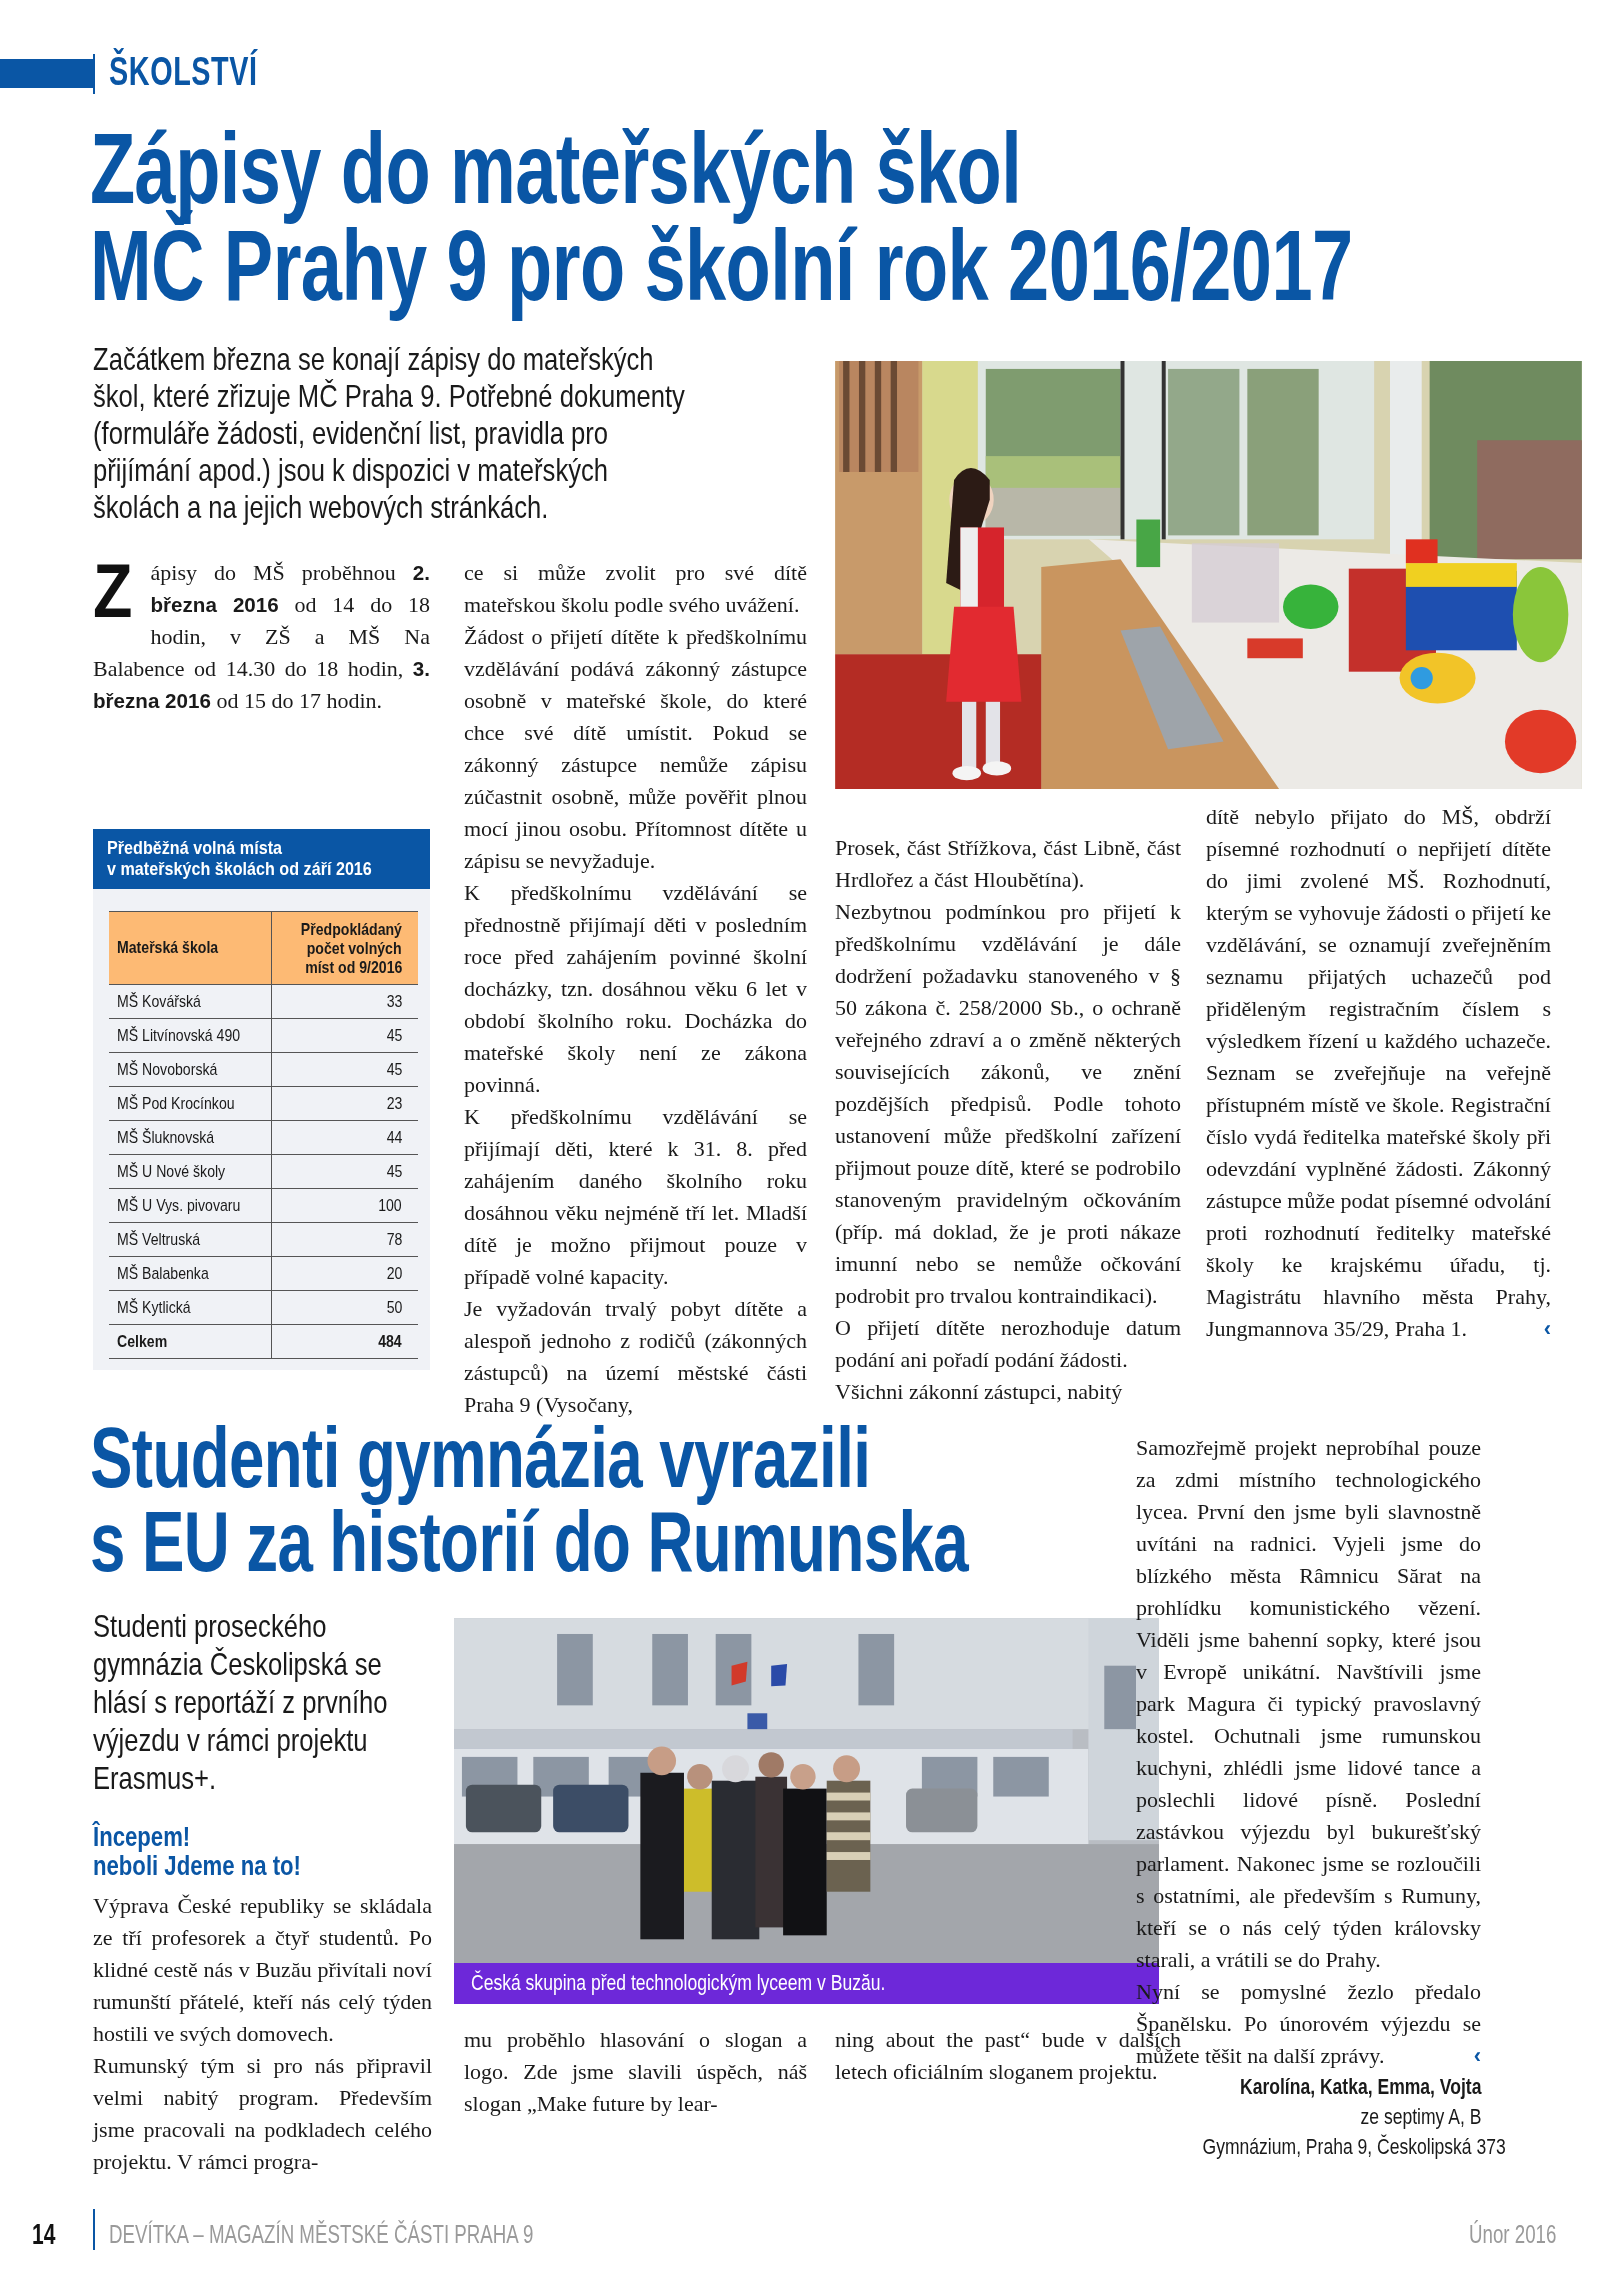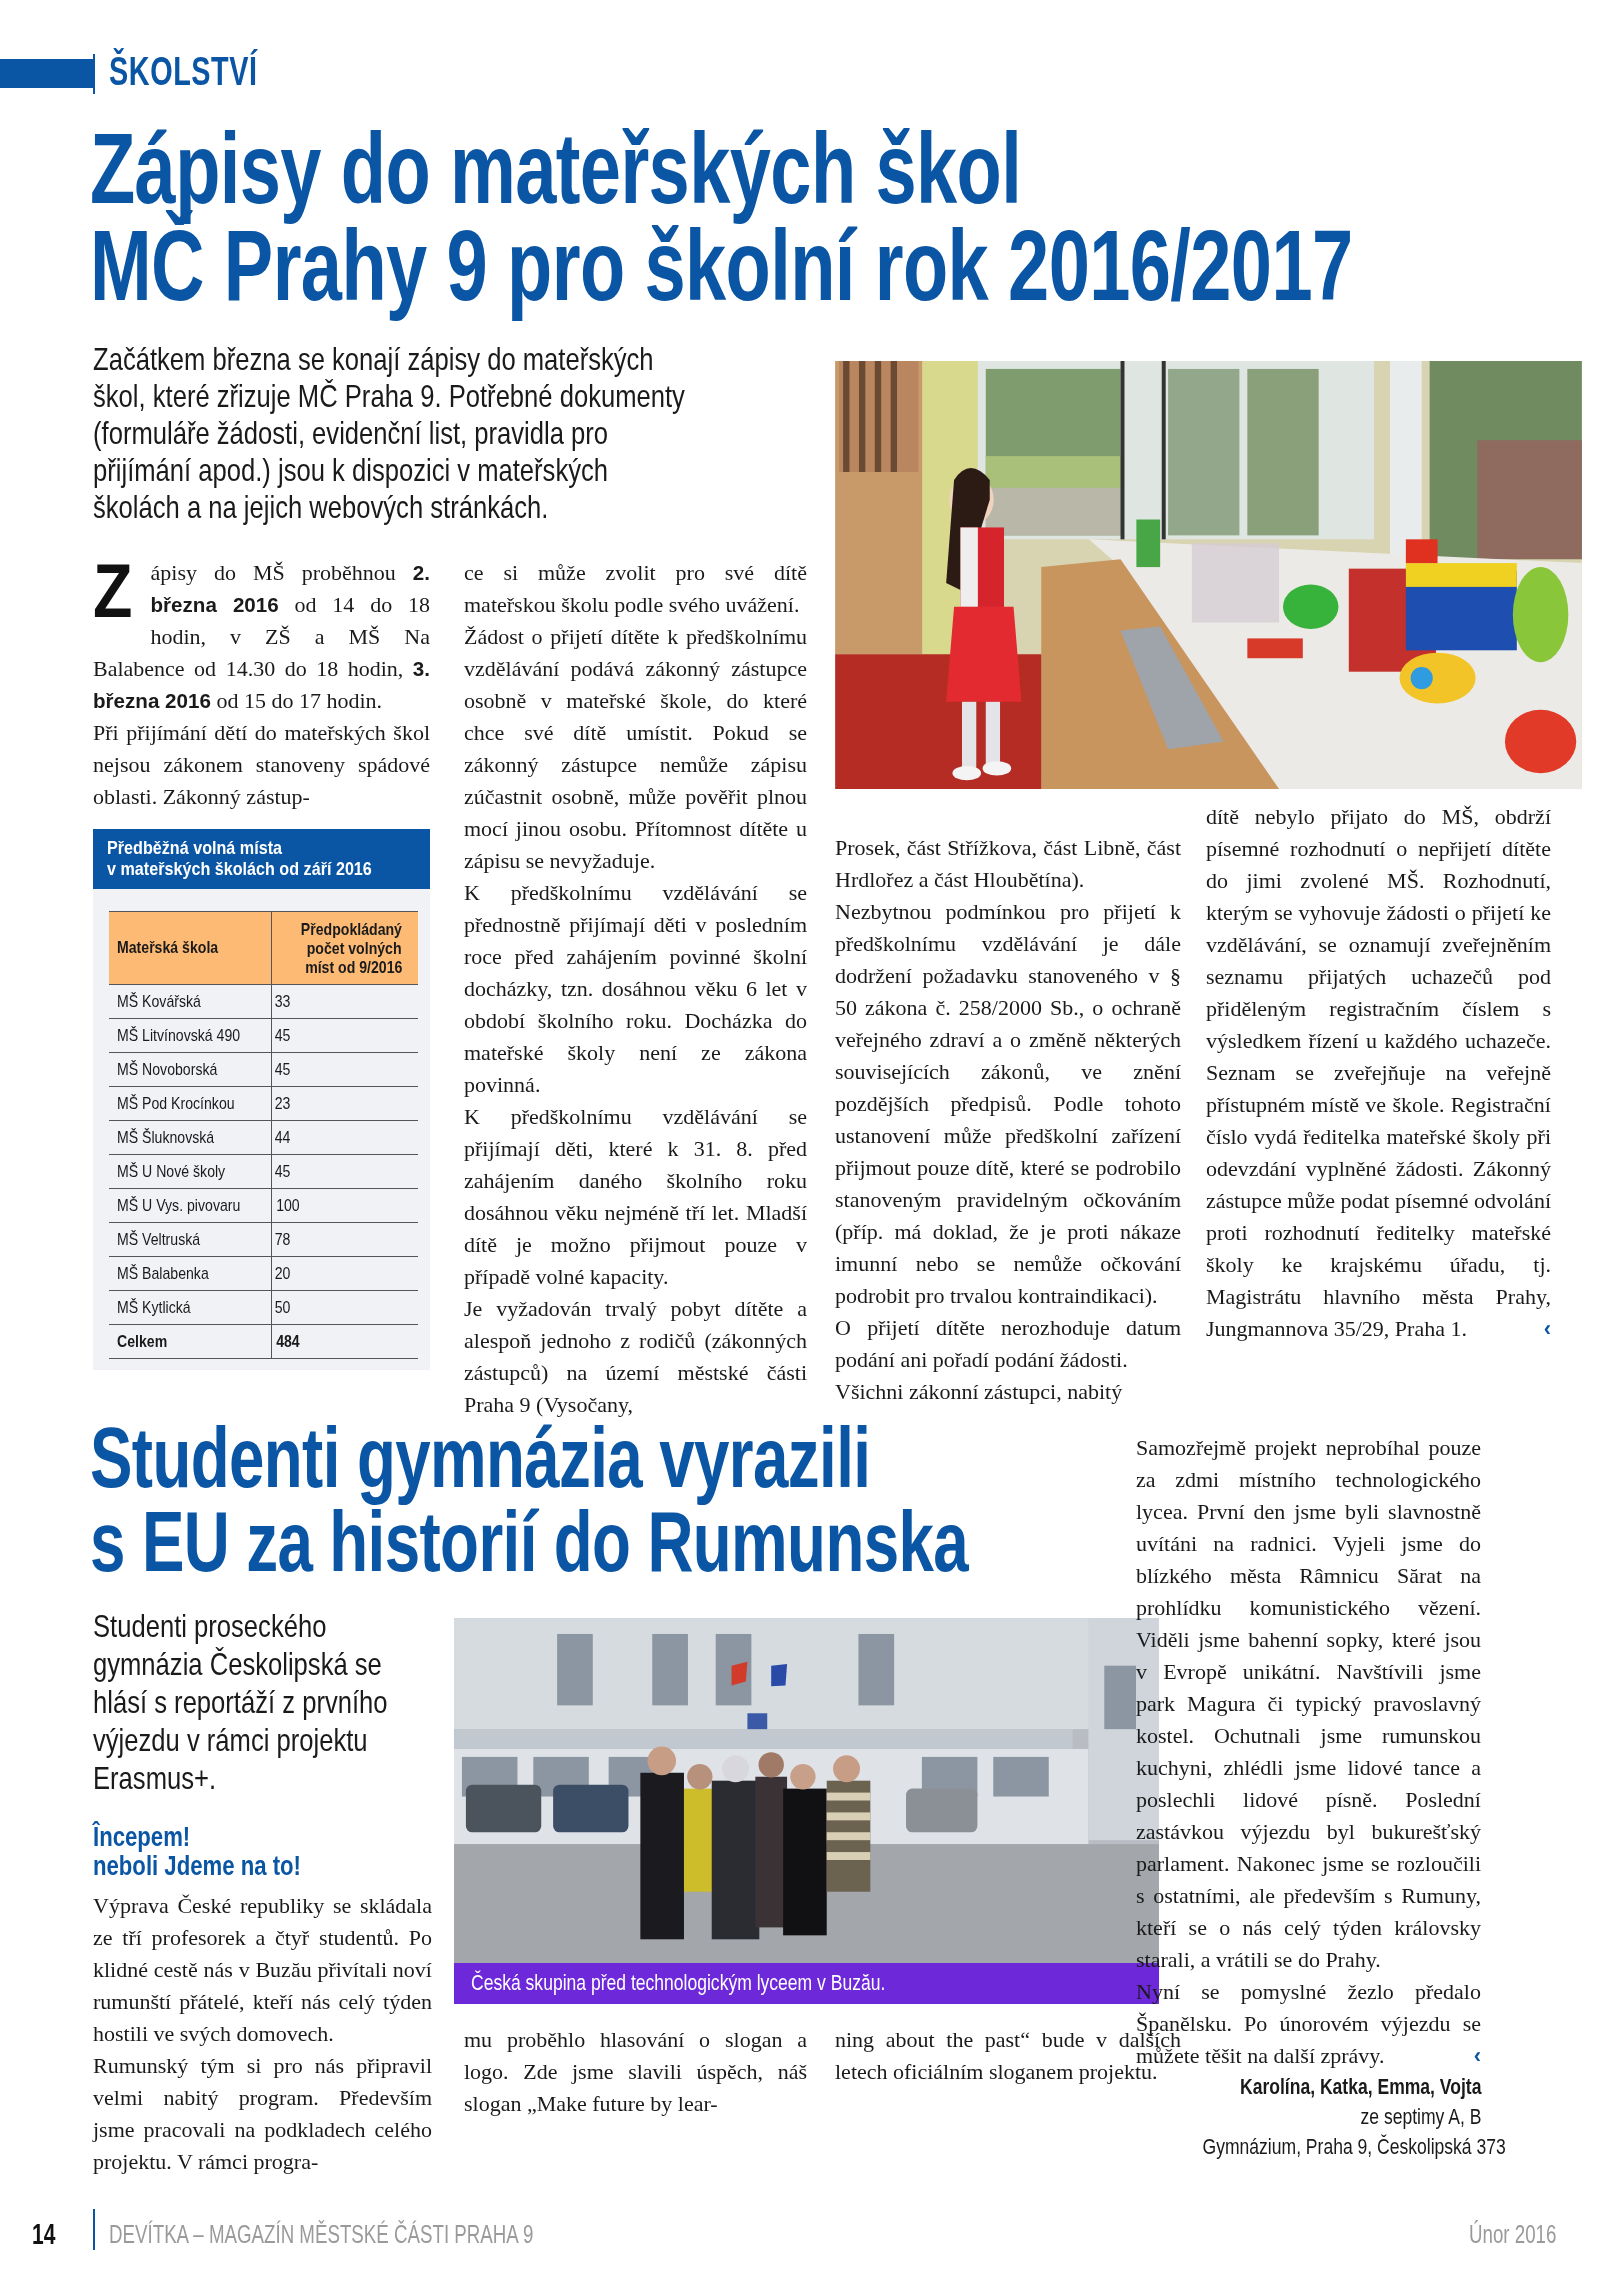--- a/index.html
+++ b/index.html
@@ -37,21 +37,21 @@
   .tbox-head { background: #0a56a5; color: #fff; font-family: "Liberation Sans", sans-serif; font-weight: bold;
     font-size: 19px; line-height: 21.4px; padding: 8px 14.3px; height: 60px; }
   .tbox-head span { display: block; transform: scaleX(0.85); transform-origin: left top; white-space: nowrap; }
   table.ms { position: absolute; left: 16px; top: 82px; width: 309px; border-collapse: collapse;
     font-family: "Liberation Sans", sans-serif; font-size: 16.6px; }
   table.ms th { background: #fdba74; font-weight: bold; height: 73px; border-top: 1.6px solid #555; border-bottom: 1.6px solid #555; }
   table.ms th.c1 { text-align: left; padding-left: 8px; border-right: 1.6px solid #555; width: 162px; }
   table.ms th.c2 { text-align: right; padding-right: 16px; line-height: 19px; }
   table.ms td { height: 34px; border-bottom: 1.6px solid #555; }
   table.ms td.c1 { padding-left: 8px; border-right: 1.6px solid #555; }
-  table.ms td.c2 { text-align: left; padding-right: 16px; }
+  table.ms td.c2 { text-align: right; padding-right: 16px; }
   table.ms tr.total td { font-weight: bold; }
   .cond { display: inline-block; transform: scaleX(0.85); transform-origin: left center; white-space: nowrap; }
   .cond-r { display: inline-block; transform: scaleX(0.85); transform-origin: right center; white-space: nowrap; }
 
   
   .photo1 { left: 835px; top: 361px; width: 747px; height: 428px; overflow: hidden; }
   .photo2 { left: 454px; top: 1618px; width: 705px; height: 346px; overflow: hidden; }
   .caption { left: 454px; top: 1963px; width: 705px; height: 41px; background: #6d28d9; color: #fff;
     font-family: "Liberation Sans", sans-serif; font-size: 21.4px; line-height: 41px; padding-left: 17.4px; }
   .caption span { display: inline-block; transform: scaleX(0.82); transform-origin: left center; white-space: nowrap; }
@@ -143,21 +143,20 @@
     <rect x="158" y="210" width="22" height="100" fill="#eeeeee"></rect>
     <rect x="160" y="430" width="18" height="85" fill="#e3e3e8"></rect>
     <rect x="190" y="430" width="18" height="85" fill="#e3e3e8"></rect>
     <ellipse cx="166" cy="520" rx="18" ry="9" fill="#f4f4f4"></ellipse>
     <ellipse cx="204" cy="514" rx="18" ry="9" fill="#f4f4f4"></ellipse>
   </svg>
 </div>
 
 <div class="abs col" style="left:93px; top:557px; width:337px;">
   <p><span class="dropcap">Z</span><span>ápisy do MŠ proběhnou </span><b>2. března 2016</b><span> od 14 do 18 hodin, v ZŠ a MŠ Na Balabence od 14.30 do 18 hodin, </span><b>3. března 2016</b><span> od 15 do 17 hodin.</span></p>
-  <p>Při přijímání dětí do mateřských škol nejsou zákonem stanoveny spádové oblasti. Zákonný zástup-</p>
 </div>
 
 <div class="abs tbox">
   <div class="tbox-head">
     <span>Předběžná volná místa</span>
     <span>v mateřských školách od září 2016</span>
   </div>
   <table class="ms">
     <thead>
       <tr>

